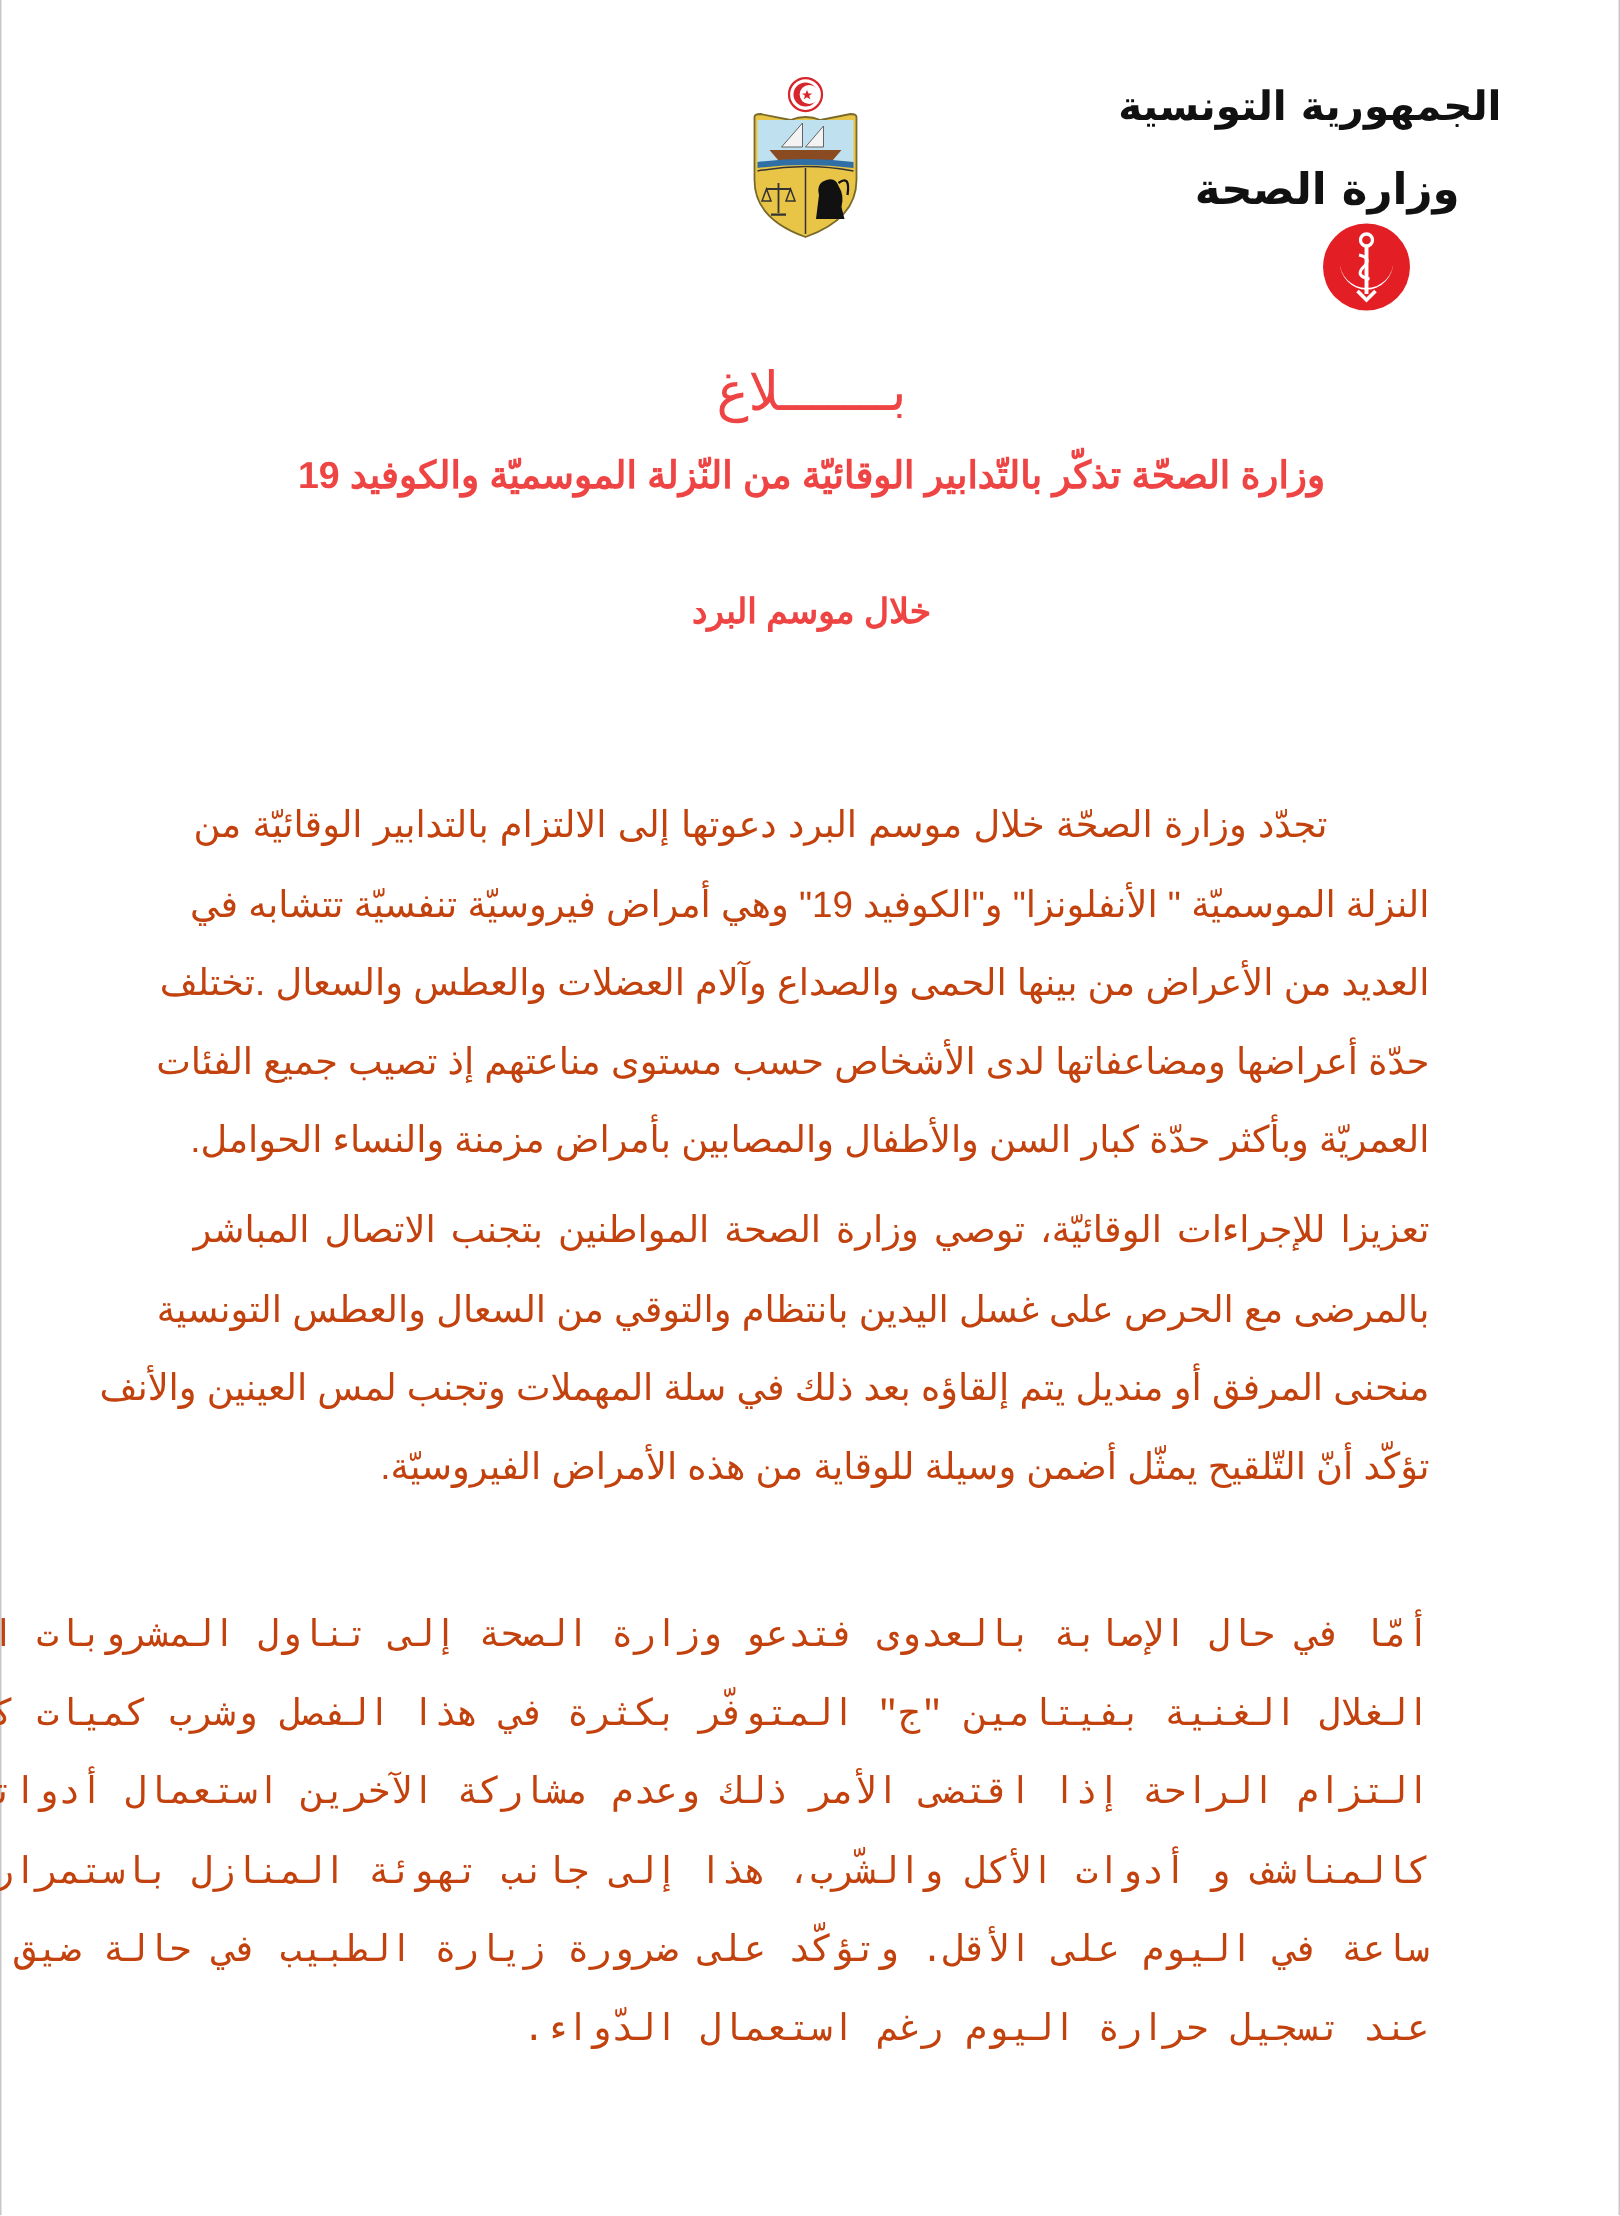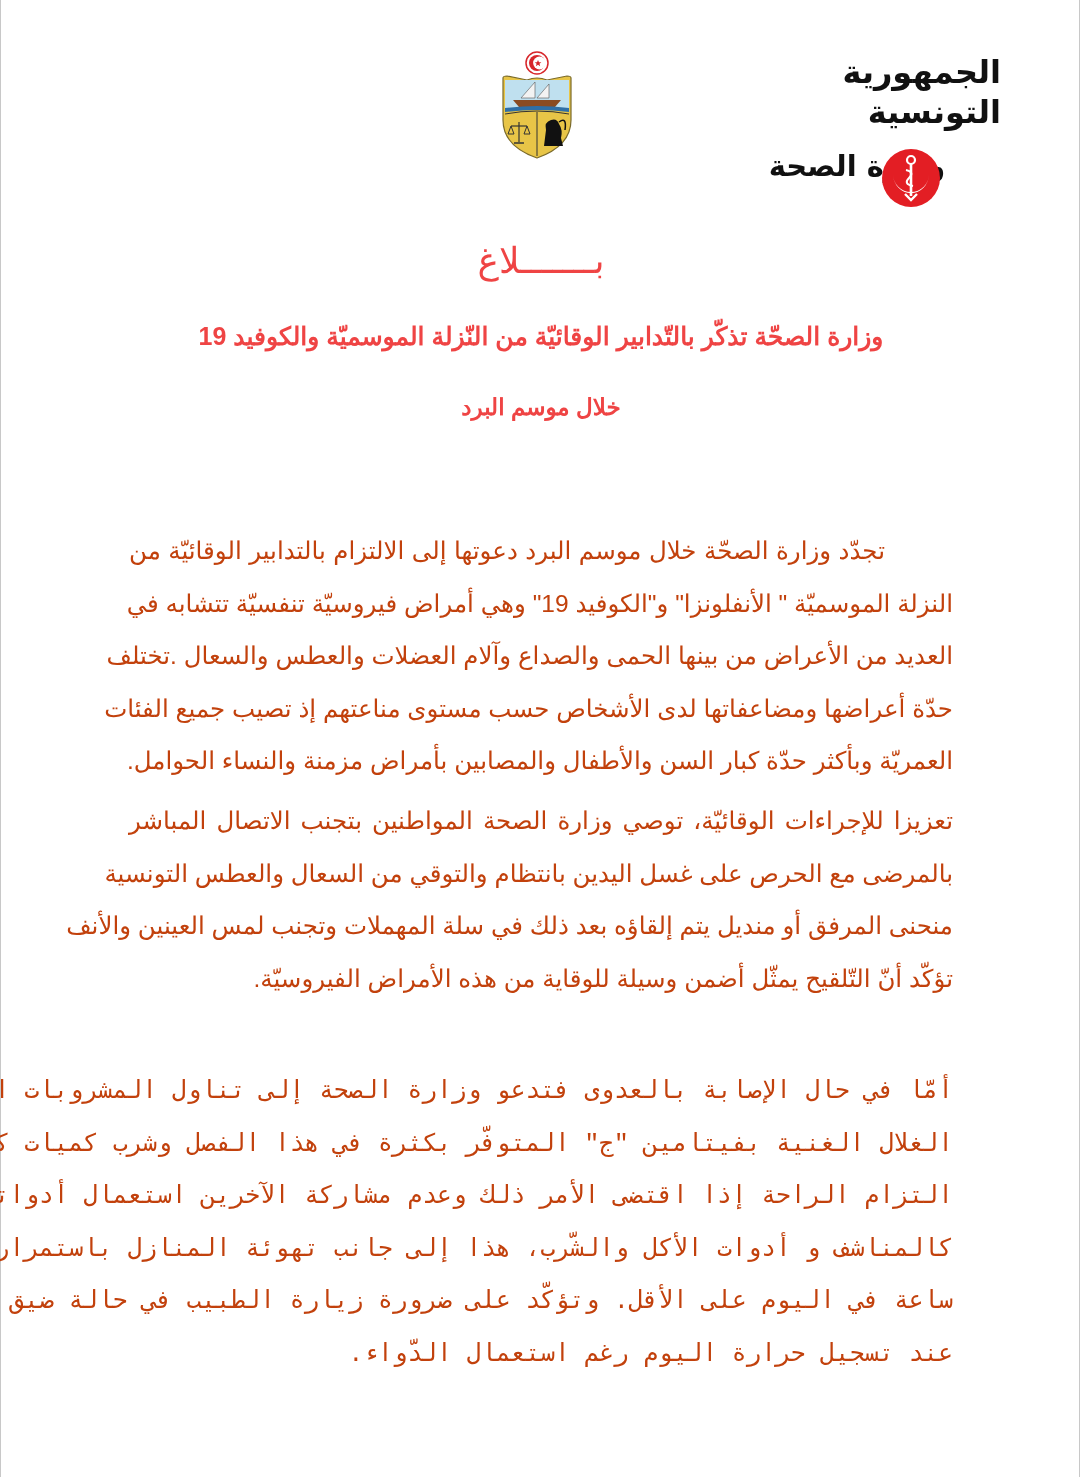--- a/index.html
+++ b/index.html
@@ -7,30 +7,30 @@
   .page {
     position:absolute; left:0; top:0; width:1078px; height:1477px;
     border-left:1px solid #c8c8c8; border-right:1px solid #c8c8c8;
     background:#fff; color:#111;
     font-family:"DejaVu Sans", "Liberation Sans", sans-serif;
   }
   .hdr-right {
     position:absolute; right:78px; top:52px; width:260px;
     direction:rtl; text-align:center;
   }
-  .hdr-republic { font-size:32px; font-weight:bold; line-height:40px; text-align:right; margin-right:0px; }
-  .hdr-ministry { font-size:29px; font-weight:bold; line-height:40px; margin-top:14px; padding-right:28px;}
+  .hdr-republic { font-size:27px; font-weight:bold; line-height:40px; text-align:right; margin-right:0px; }
+  .hdr-ministry { font-size:29px; font-weight:bold; line-height:40px; margin-top:14px; text-align:right; padding-right:28px;}
   .ministry-logo { position:absolute; right:138px; top:148px; width:60px; height:60px; }
   .coat { position:absolute; left:496px; top:50px; width:80px; height:110px; }
   .title {
     position:absolute; left:0; width:1080px; text-align:center; direction:rtl;
     font-family:"Liberation Sans", sans-serif; font-weight:bold; color:#ef4444;
   }
   .t-announce { top:240px; font-size:36px; font-weight:normal; }
-  .t-main { top:322px; font-size:25px; }
+  .t-main { top:302px; font-size:25px; }
   .t-sub { top:394px; font-size:23px; }
   .body-text {
     position:absolute; left:128px; width:824px; direction:rtl;
     font-family:"Liberation Sans", sans-serif; font-size:24.5px; line-height:52.5px;
     text-align:justify; text-align-last:right; color:#c2410c;
   }
   .p1 { top:525px; }
   .p2 { top:795px; }
   .p3 { top:1066px;font-family:Liberation Mono, monospace; }
   .line { display:block; text-align:justify; text-align-last:justify; white-space:nowrap; }

